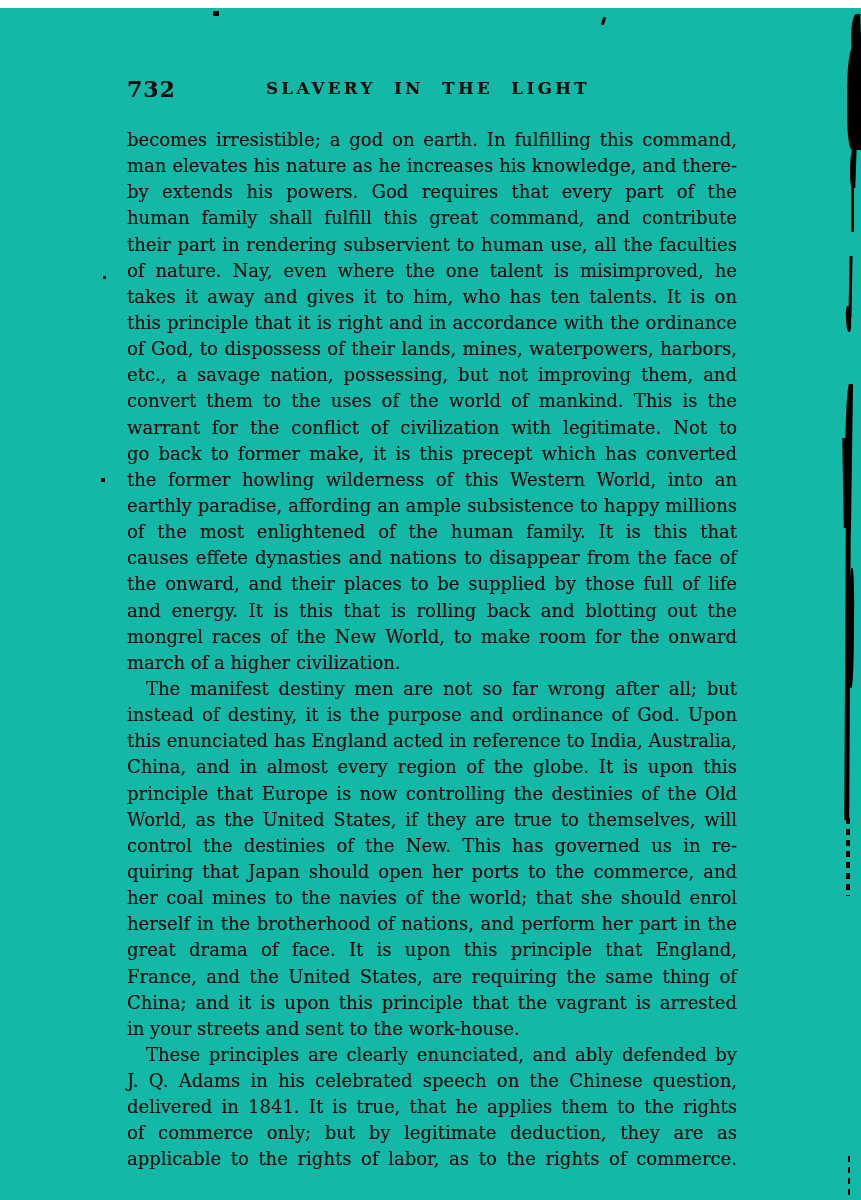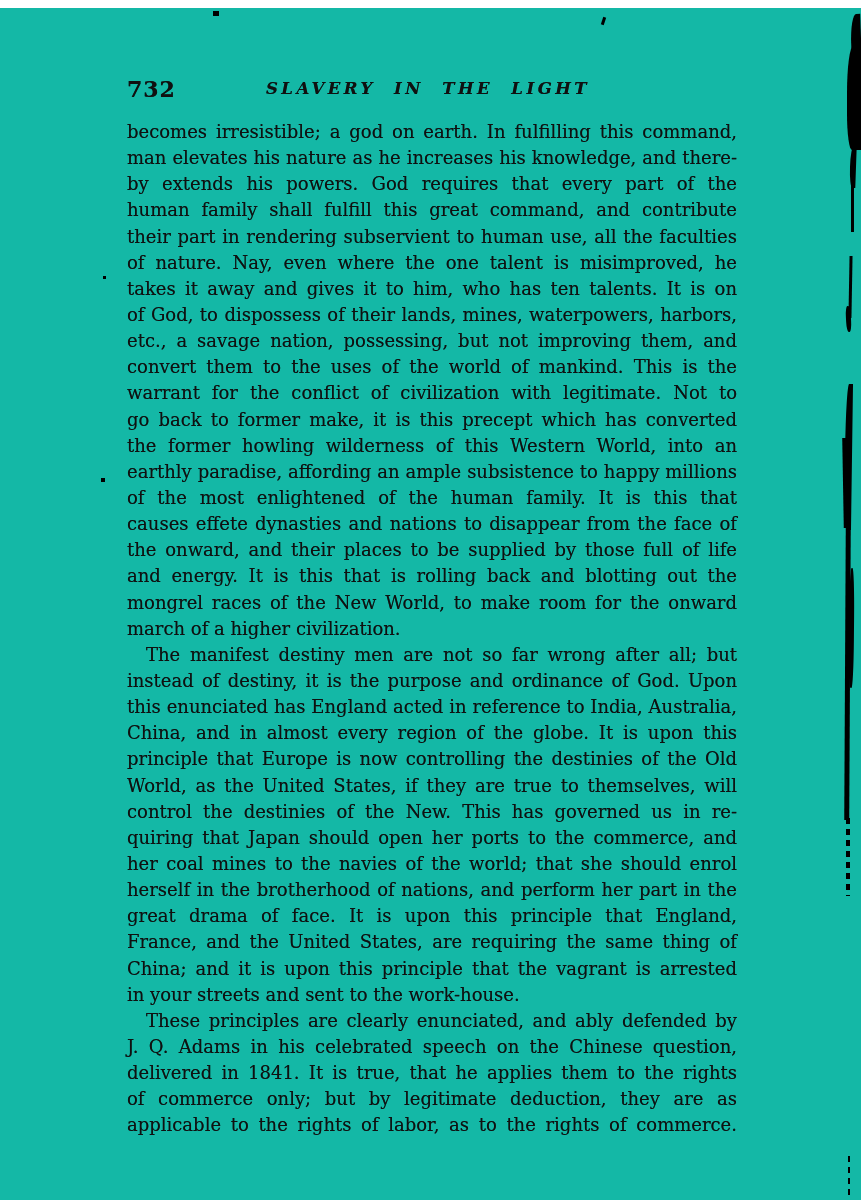--- a/index.html
+++ b/index.html
@@ -33,26 +33,25 @@
     position: absolute;
     left: 0;
     right: 8px;
     top: 3px;
     text-align: center;
     font-size: 16.5px;
     font-weight: 700;
     letter-spacing: 3.5px;
     word-spacing: 9px;
     text-shadow: 0 0 0.4px rgba(0,0,0,.55);
-    font-style: italic;
   }
   .textblock {
     position: absolute;
     left: 127px;
-    top: 111px;
+    top: 119px;
     width: 610px;
     font-size: 18px;
     line-height: 26.15px;
     text-shadow: 0 0 0.4px rgba(0,0,0,.5);
   }
   .line {
     text-align: justify;
     text-align-last: justify;
     white-space: normal;
     height: 26.15px;
@@ -77,20 +76,21 @@
 
   <div class="textblock" id="textblock">
       <div>
         <div class="line">becomes irresistible; a god on earth.  In fulfilling this command,</div>
         <div class="line">man elevates his nature as he increases his knowledge, and there-</div>
         <div class="line">by extends his powers.  God requires that every part of the</div>
         <div class="line">human family shall fulfill this great command, and contribute</div>
         <div class="line">their part in rendering subservient to human use, all the faculties</div>
         <div class="line">of nature.  Nay, even where the one talent is misimproved, he</div>
         <div class="line">takes it away and gives it to him, who has ten talents.  It is on</div>
+        <div class="line">this principle that it is right and in accordance with the ordinance</div>
         <div class="line">of God, to dispossess of their lands, mines, waterpowers, harbors,</div>
         <div class="line">etc., a savage nation, possessing, but not improving them, and</div>
         <div class="line">convert them to the uses of the world of mankind.  This is the</div>
         <div class="line">warrant for the conflict of civilization with legitimate.  Not to</div>
         <div class="line">go back to former make, it is this precept which has converted</div>
         <div class="line">the former howling wilderness of this Western World, into an</div>
         <div class="line">earthly paradise, affording an ample subsistence to happy millions</div>
         <div class="line">of the most enlightened of the human family.  It is this that</div>
         <div class="line">causes effete dynasties and nations to disappear from the face of</div>
         <div class="line">the onward, and their places to be supplied by those full of life</div>

